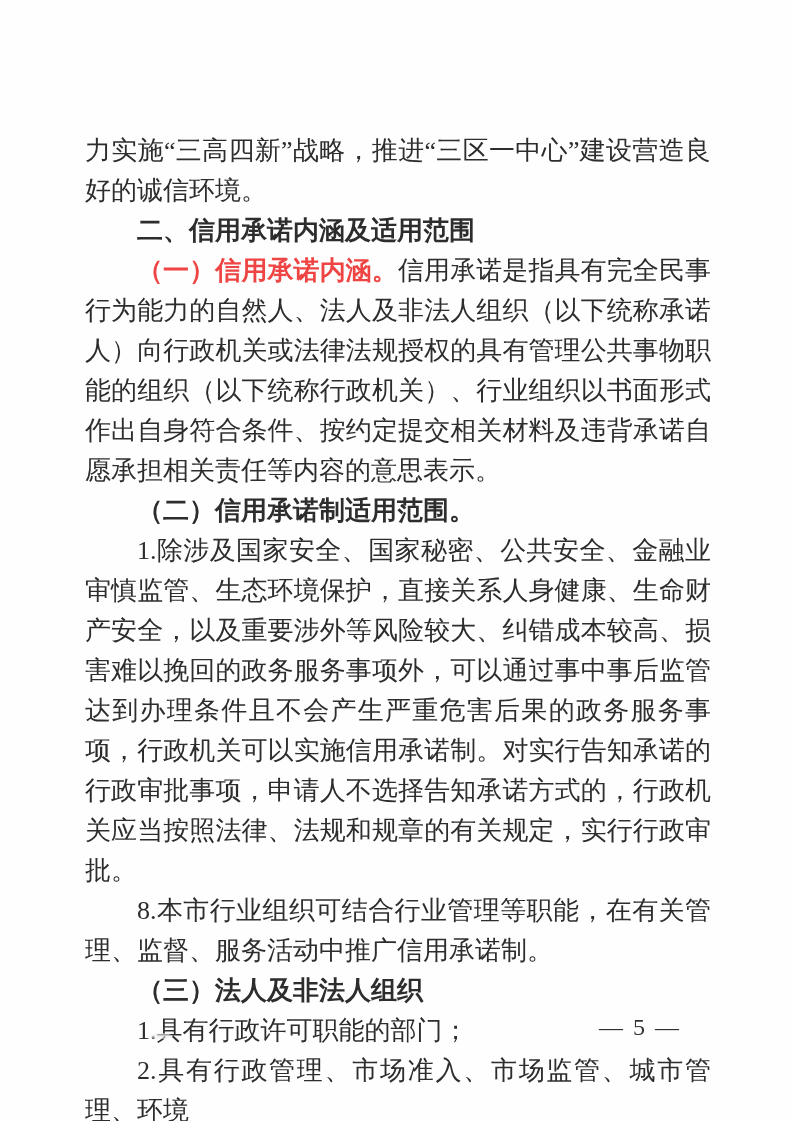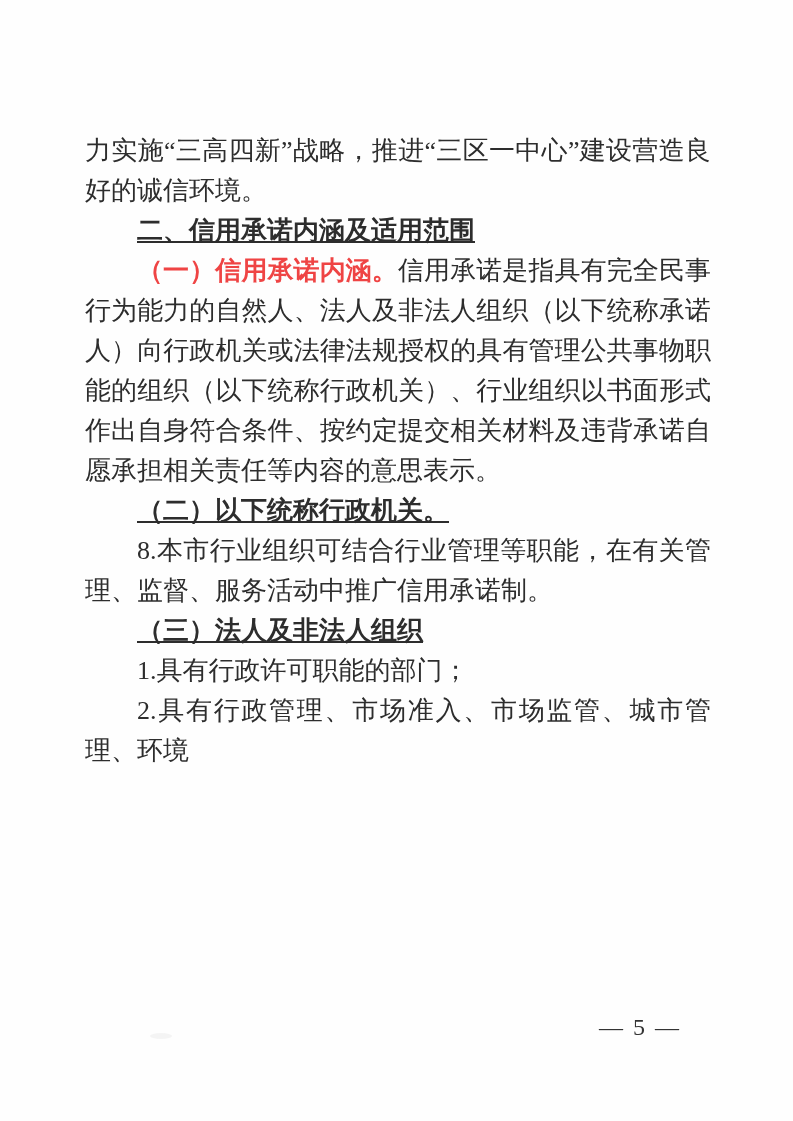--- a/index.html
+++ b/index.html
@@ -30,21 +30,20 @@
     text-align: justify;
     letter-spacing: 0px;
     color: #2d2d2d;
   }
   .content p.indent {
     text-indent: 2em;
   }
   .heading {
     font-weight: bold;
     color: #1c1c1c;
-    text-decoration: underline;
   }
   .lead-bold {
     font-weight: bold;
     color: #ef4444;
   }
   .page-number {
     position: absolute;
     top: 1012px;
     right: 112px;
     font-size: 24px;
@@ -69,22 +68,23 @@
 
 <div class="page">
   <div class="content">
 
     <p class="body">力实施“三高四新”战略，推进“三区一中心”建设营造良好的诚信环境。</p>
 
     <p class="indent heading">二、信用承诺内涵及适用范围</p>
 
     <p class="indent"><span class="lead-bold">（一）信用承诺内涵。</span><span>信用承诺是指具有完全民事行为能力的自然人、法人及非法人组织（以下统称承诺人）向行政机关或法律法规授权的具有管理公共事物职能的组织（以下统称行政机关）、行业组织以书面形式作出自身符合条件、按约定提交相关材料及违背承诺自愿承担相关责任等内容的意思表示。</span></p>
 
-    <p class="indent heading">（二）以下统称行政机关。</p>
+    <p class="indent heading">（二）信用承诺制适用范围。</p>
 
+    <p class="indent">1.除涉及国家安全、国家秘密、公共安全、金融业审慎监管、生态环境保护，直接关系人身健康、生命财产安全，以及重要涉外等风险较大、纠错成本较高、损害难以挽回的政务服务事项外，可以通过事中事后监管达到办理条件且不会产生严重危害后果的政务服务事项，行政机关可以实施信用承诺制。对实行告知承诺的行政审批事项，申请人不选择告知承诺方式的，行政机关应当按照法律、法规和规章的有关规定，实行行政审批。</p>
 
     <p class="indent">8.本市行业组织可结合行业管理等职能，在有关管理、监督、服务活动中推广信用承诺制。</p>
 
     <p class="indent heading">（三）法人及非法人组织</p>
 
     <p class="indent">1.具有行政许可职能的部门；</p>
 
     <p class="indent">2.具有行政管理、市场准入、市场监管、城市管理、环境</p>
 
   </div>

